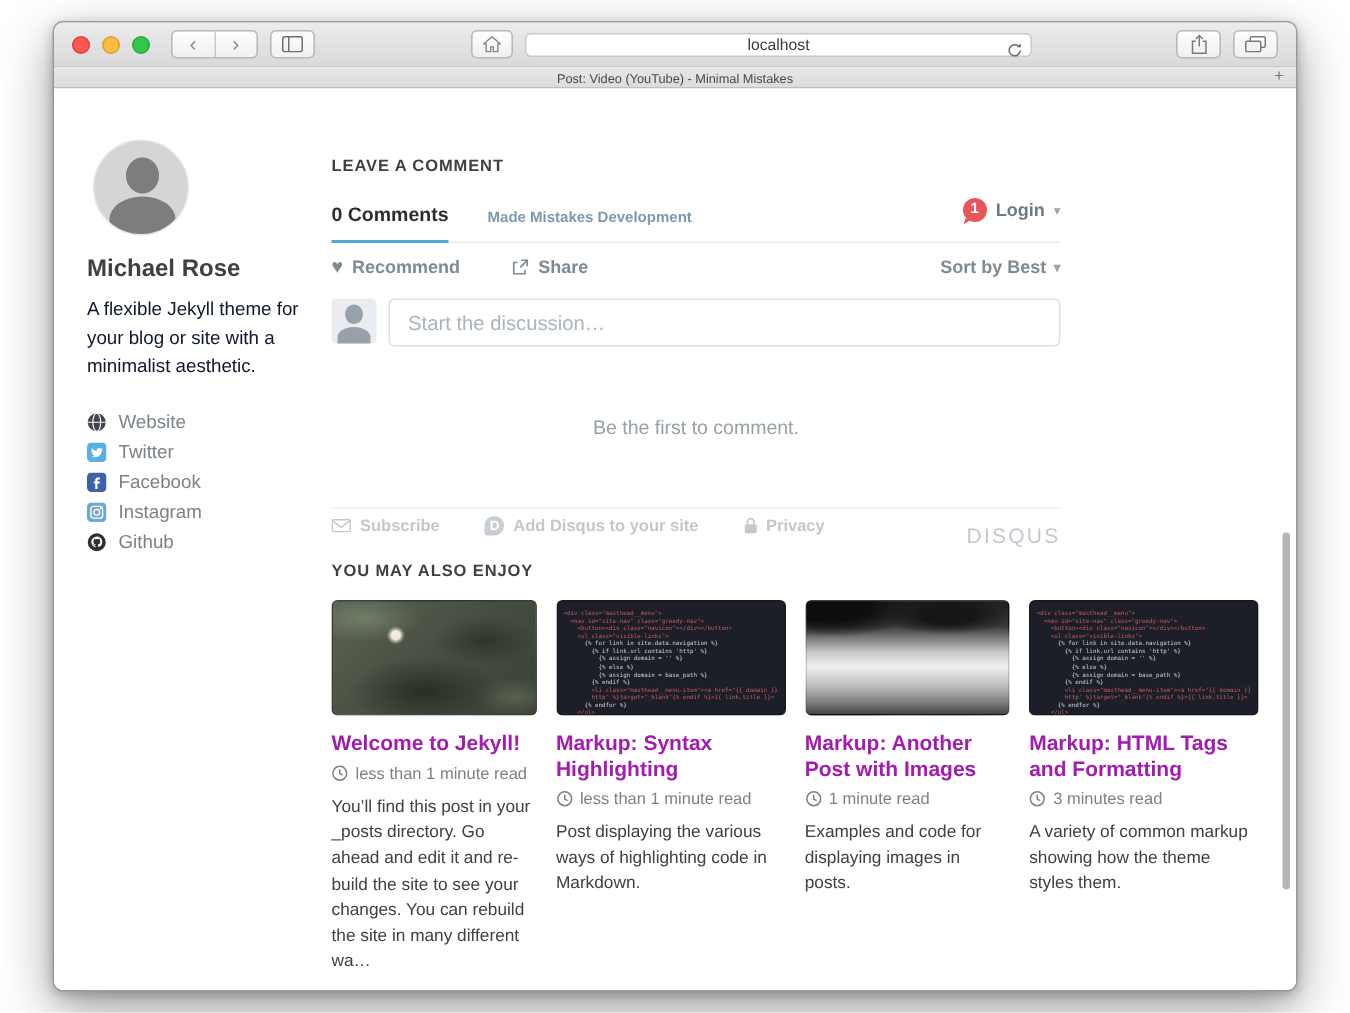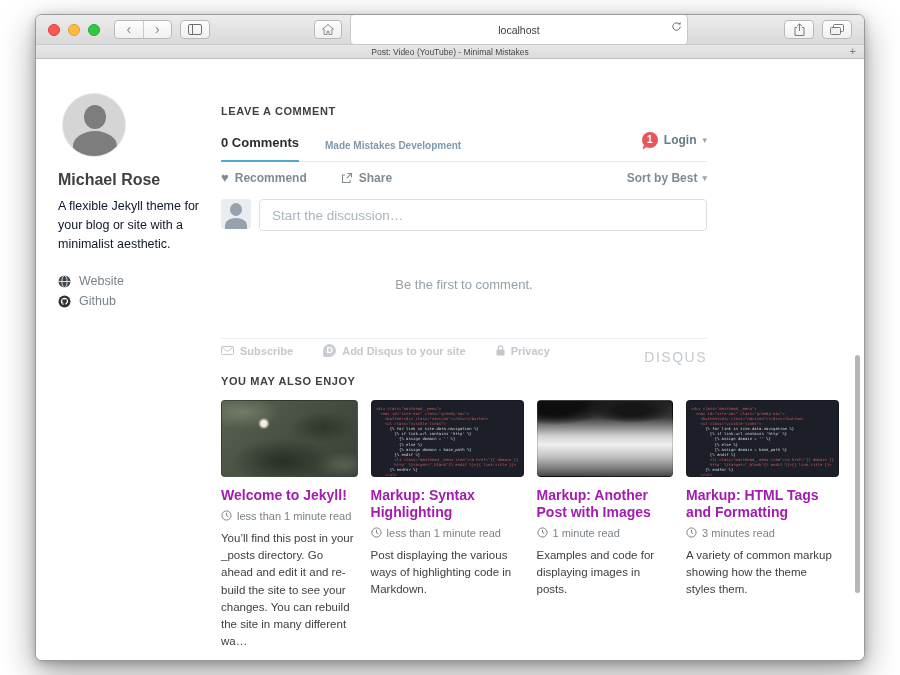--- a/index.html
+++ b/index.html
@@ -27,21 +27,21 @@
     background:linear-gradient(#fdfdfd,#f0f0f0); display:flex; align-items:center; justify-content:center;
     color:#7f7f7f;
   }
   .nav-group { width:58px; margin-right:8px; }
   .nav-group span { flex:1; text-align:center; font-size:14px; line-height:17px; color:#8a8a8a; }
   .nav-group .divider { flex:none; width:1px; height:17px; background:#c9c9c9; }
   .panel-btn { width:30px; margin-right:8px; }
   .spacer { flex:1; }
   .home-btn { width:28px; margin-right:8px; }
   .addressbar {
-    width:338px; height:31px; background:#fff; border:1px solid #c8c8c8; border-radius:4px;
+    width:338px; height:16px; background:#fff; border:1px solid #c8c8c8; border-radius:4px;
     position:relative; display:flex; align-items:center; justify-content:center;
   }
   .addressbar .url { font-size:10.5px; color:#3a3a3a; }
   .addressbar .reload { position:absolute; right:5px; top:3px; }
   .share-btn { width:30px; margin-right:8px; }
   .tabs-btn { width:30px; }
 
   .tabbar {
     height:14px; background:linear-gradient(#e7e7e7,#dcdcdc); border-bottom:1px solid #bfbfbf;
     position:relative; display:flex; align-items:center; justify-content:center;
@@ -208,20 +208,43 @@
       <div class="author-name">Michael Rose</div>
       <div class="author-bio">A flexible Jekyll theme for your blog or site with a minimalist aesthetic.</div>
       <div class="profile-links">
         <div class="profile-link">
           <svg width="13" height="13" viewBox="0 0 13 13">
               <circle cx="6.5" cy="6.5" r="6" fill="#40464b"></circle>
               <ellipse cx="6.5" cy="6.5" rx="2.6" ry="6" fill="none" stroke="#fff" stroke-width="0.8"></ellipse>
               <line x1="0.5" y1="6.5" x2="12.5" y2="6.5" stroke="#fff" stroke-width="0.8"></line>
             </svg>
           <span>Website</span>
+        </div>
+        <div class="profile-link">
+          <svg width="13" height="13" viewBox="0 0 13 13">
+              <rect width="13" height="13" rx="3" fill="#5aaee3"></rect>
+              <path d="M10.4 4.3c-.3.1-.6.2-.9.3.3-.2.6-.5.7-.9-.3.2-.7.3-1 .4-.3-.3-.7-.5-1.2-.5-.9 0-1.6.7-1.6 1.6v.4c-1.3-.1-2.5-.7-3.3-1.7-.1.2-.2.5-.2.8 0 .6.3 1.1.7 1.4-.3 0-.5-.1-.7-.2 0 .8.5 1.4 1.3 1.6-.2.1-.5.1-.7 0 .2.6.8 1.1 1.5 1.1-.6.4-1.3.7-2 .6.7.4 1.5.7 2.4.7 2.9 0 4.5-2.4 4.5-4.5v-.2c.2-.3.5-.6.5-.9z" fill="#fff"></path>
+            </svg>
+          <span>Twitter</span>
+        </div>
+        <div class="profile-link">
+          <svg width="13" height="13" viewBox="0 0 13 13">
+              <rect width="13" height="13" rx="3" fill="#3d62a8"></rect>
+              <path d="M8.6 4.6H7.3c-.2 0-.3.2-.3.5v.9h1.6l-.2 1.3H7V11H5.5V7.3h-1V6h1v-.9c0-1 .6-1.7 1.5-1.7h1.6z" fill="#fff"></path>
+            </svg>
+          <span>Facebook</span>
+        </div>
+        <div class="profile-link">
+          <svg width="13" height="13" viewBox="0 0 13 13">
+              <rect width="13" height="13" rx="3" fill="#6fa8cc"></rect>
+              <rect x="2.6" y="2.6" width="7.8" height="7.8" rx="1.8" fill="none" stroke="#fff" stroke-width="0.9"></rect>
+              <circle cx="6.5" cy="6.5" r="1.9" fill="none" stroke="#fff" stroke-width="0.9"></circle>
+              <circle cx="9.1" cy="3.9" r="0.7" fill="#fff"></circle>
+            </svg>
+          <span>Instagram</span>
         </div>
         <div class="profile-link">
           <svg width="13" height="13" viewBox="0 0 13 13">
               <circle cx="6.5" cy="6.5" r="6" fill="#2b3137"></circle>
               <path d="M6.5 2.8c-2 0-3.6 1.6-3.6 3.6 0 1.6 1 3 2.5 3.4.2 0 .25-.1.25-.2v-.7c-1 .2-1.2-.5-1.2-.5-.2-.4-.4-.5-.4-.5-.3-.2 0-.2 0-.2.4 0 .6.4.6.4.3.6.8.4 1 .3 0-.2.1-.4.2-.5-.8-.1-1.6-.4-1.6-1.8 0-.4.1-.7.4-1-.1-.1-.2-.5 0-1 0 0 .3-.1 1 .4a3.4 3.4 0 0 1 1.8 0c.7-.5 1-.4 1-.4.2.5.1.9 0 1 .2.3.4.6.4 1 0 1.4-.8 1.7-1.6 1.8.1.1.2.3.2.6v1c0 .1.1.2.3.2a3.6 3.6 0 0 0 2.4-3.4c0-2-1.6-3.6-3.6-3.6z" fill="#fff"></path>
             </svg>
           <span>Github</span>
         </div>
       </div>
     </div>

